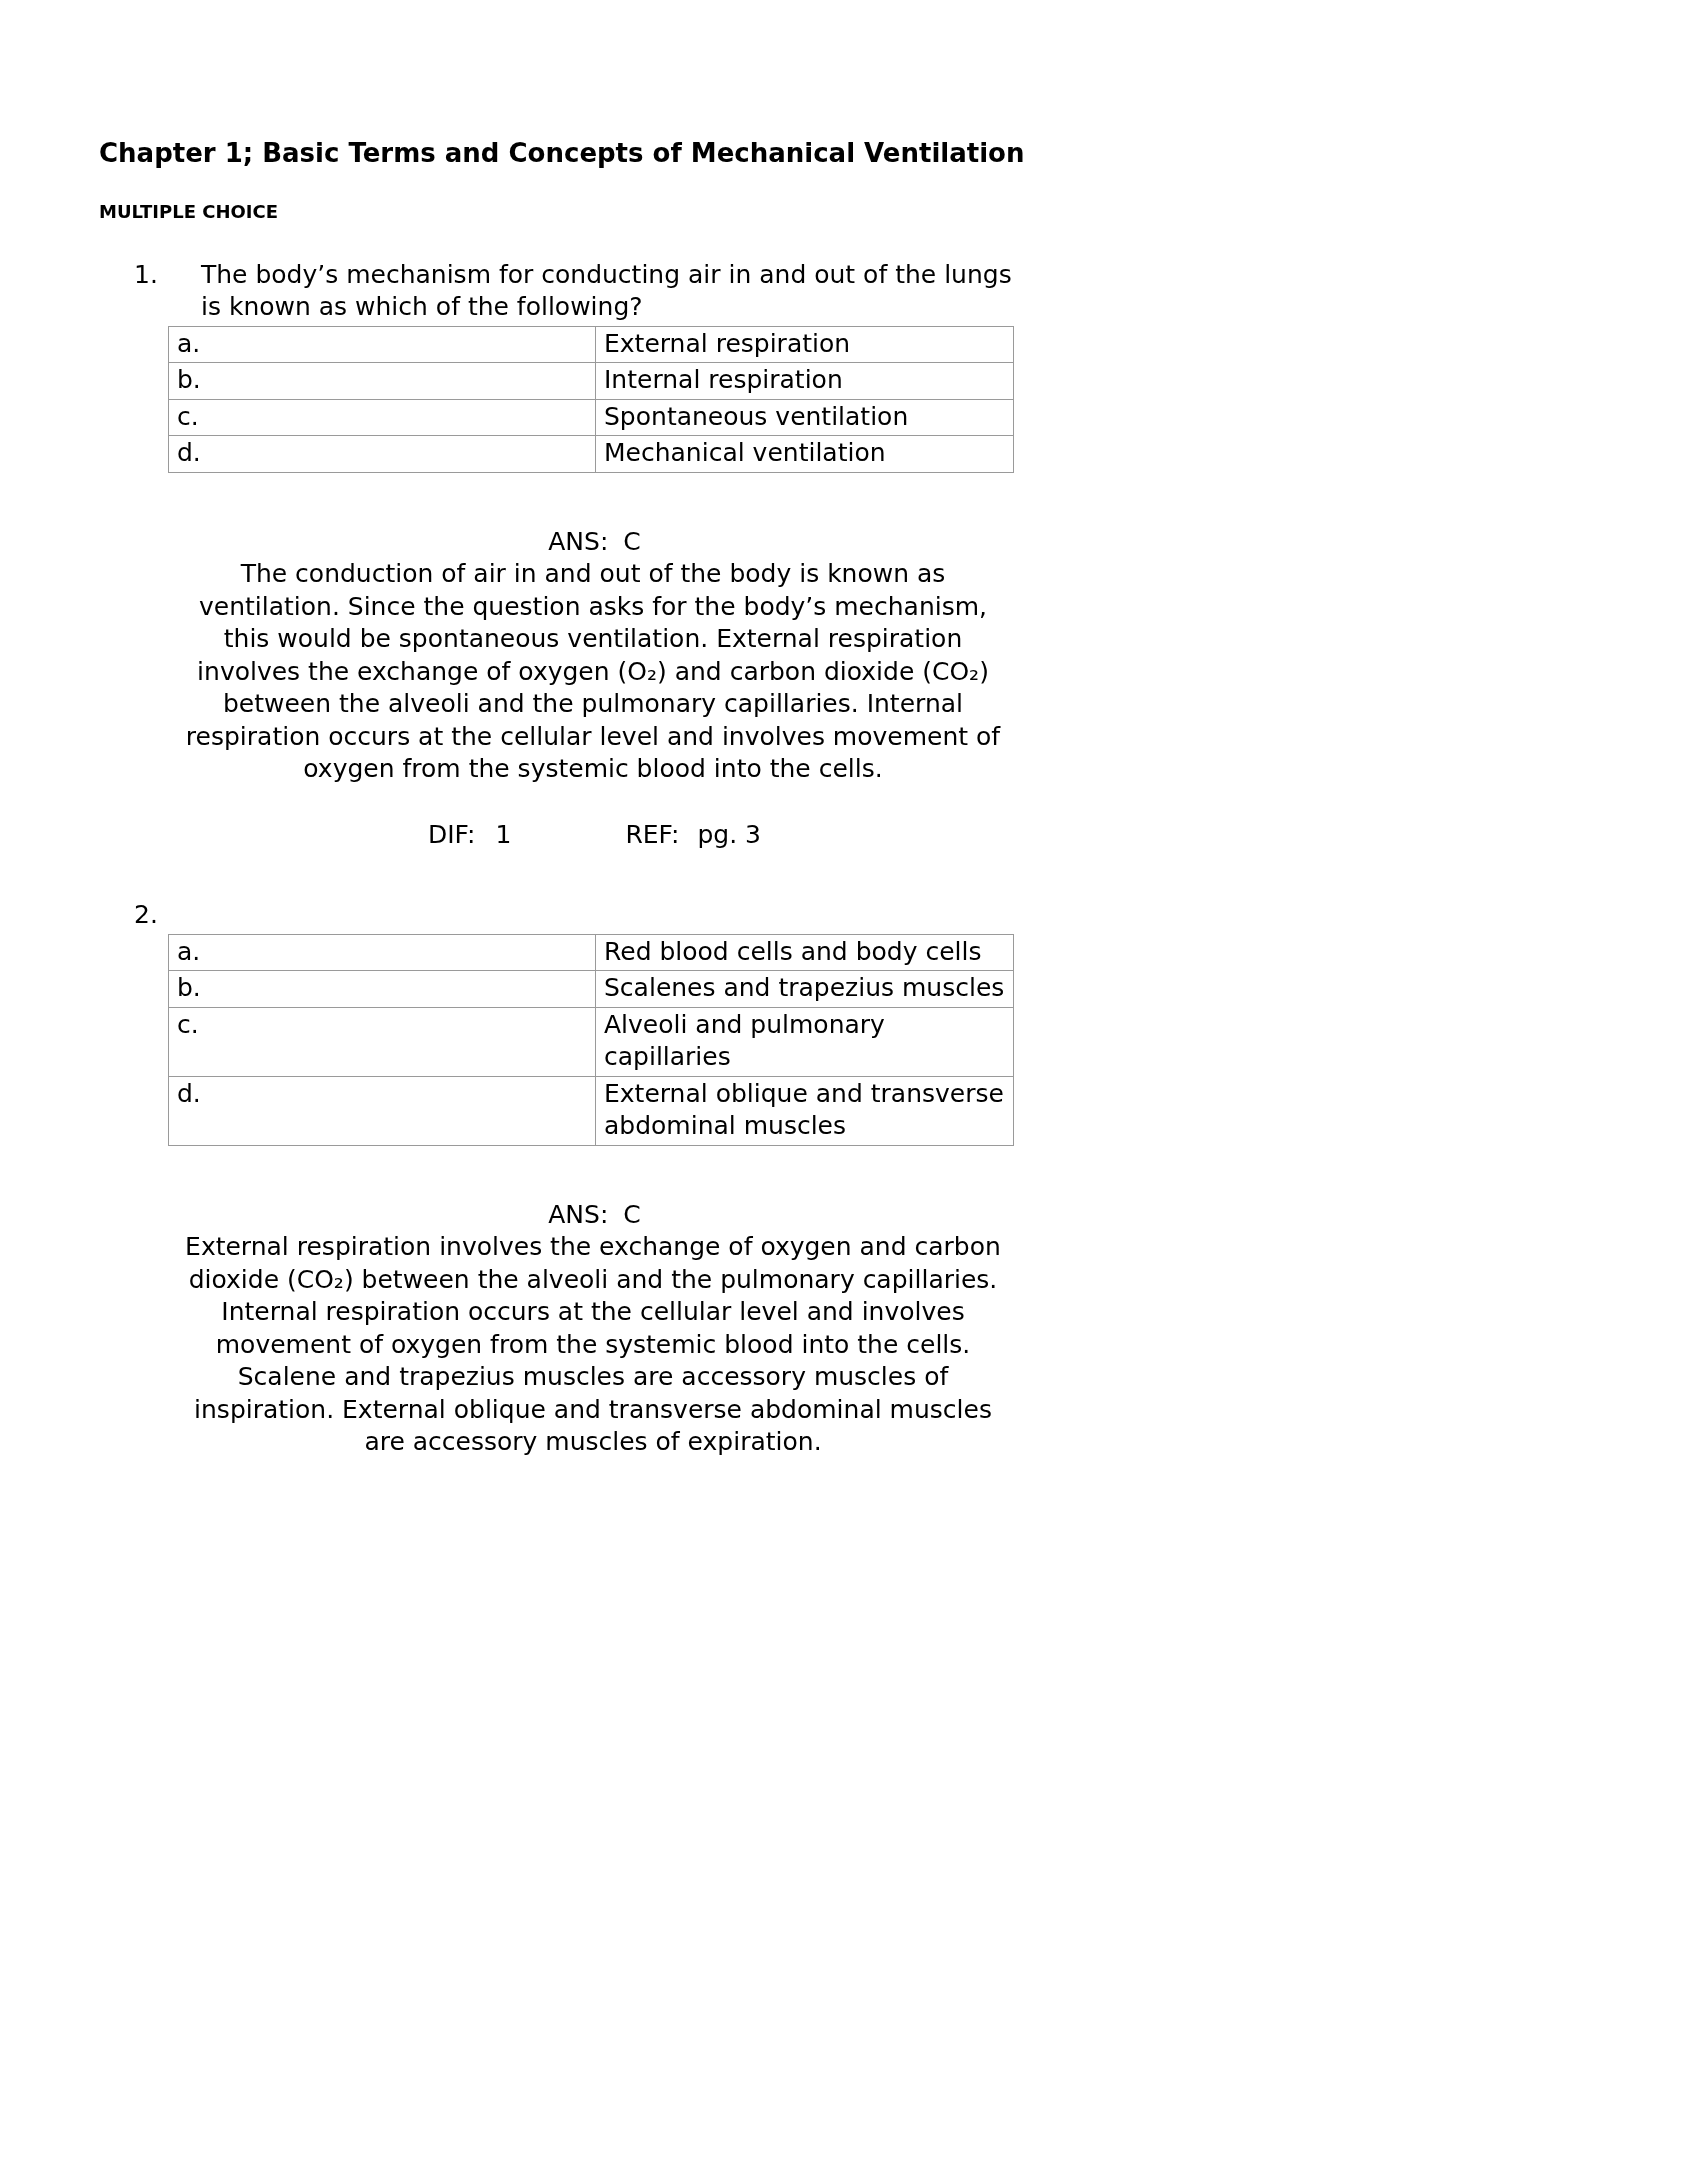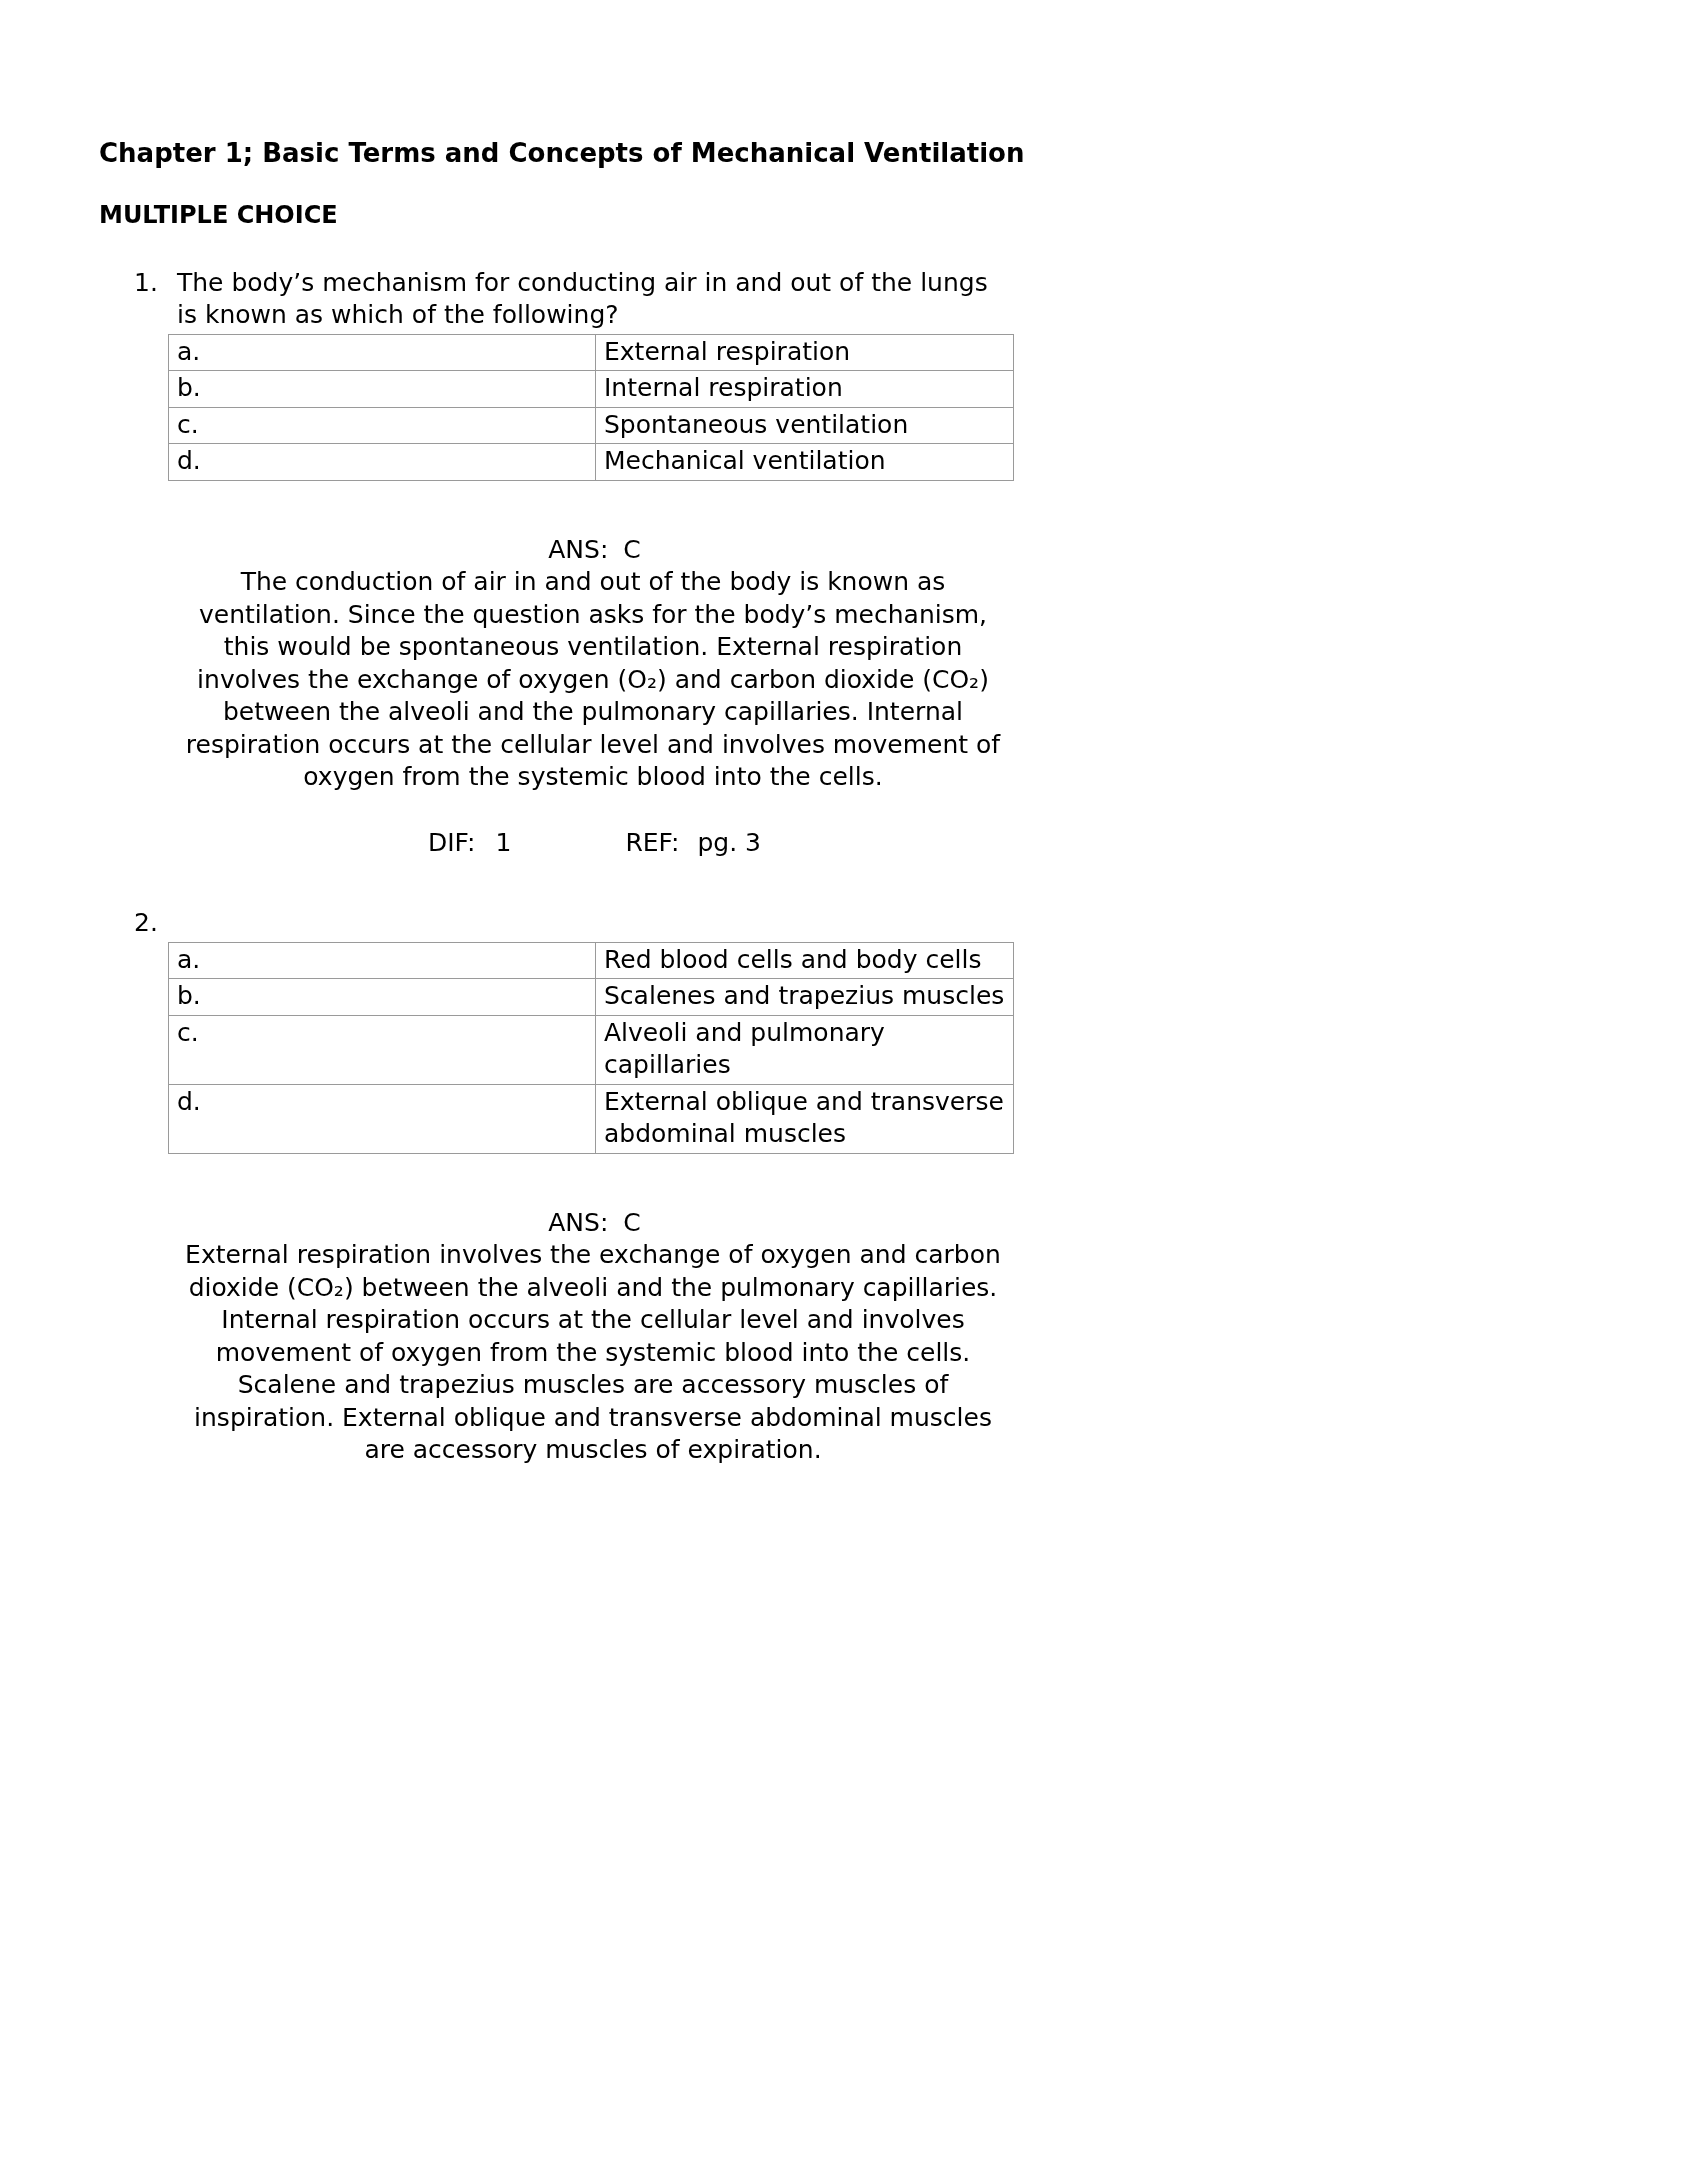--- a/index.html
+++ b/index.html
@@ -23,40 +23,41 @@
     font-size: 25px;
     line-height: 1.3;
   }
   .doc-title {
     font-size: 26px;
     font-weight: bold;
     line-height: 1.25;
     margin: 0 0 30px 0;
   }
   .section-heading {
-    font-size: 24px;
+    font-size: 18px;
     font-weight: bold;
     margin: 0 0 36px 0;
   }
   .question {
     margin: 0 0 0 0;
   }
   .q2 { margin-top: 48px; }
   .qrow {
     display: flex;
     align-items: flex-start;
   }
   .qnum {
     margin-left: 35px;
     width: 43px;
     flex: 0 0 43px;
   }
   .qtext {
     flex: 1;
     max-width: 837px;
+    margin-left: 24px;
   }
   table.options {
     border-collapse: collapse;
     margin: 2px 0 0 69px;
     width: 844px;
     table-layout: fixed;
   }
   table.options td {
     border: 1px solid #9a9a9a;
     padding: 1px 8px 2px 8px;

